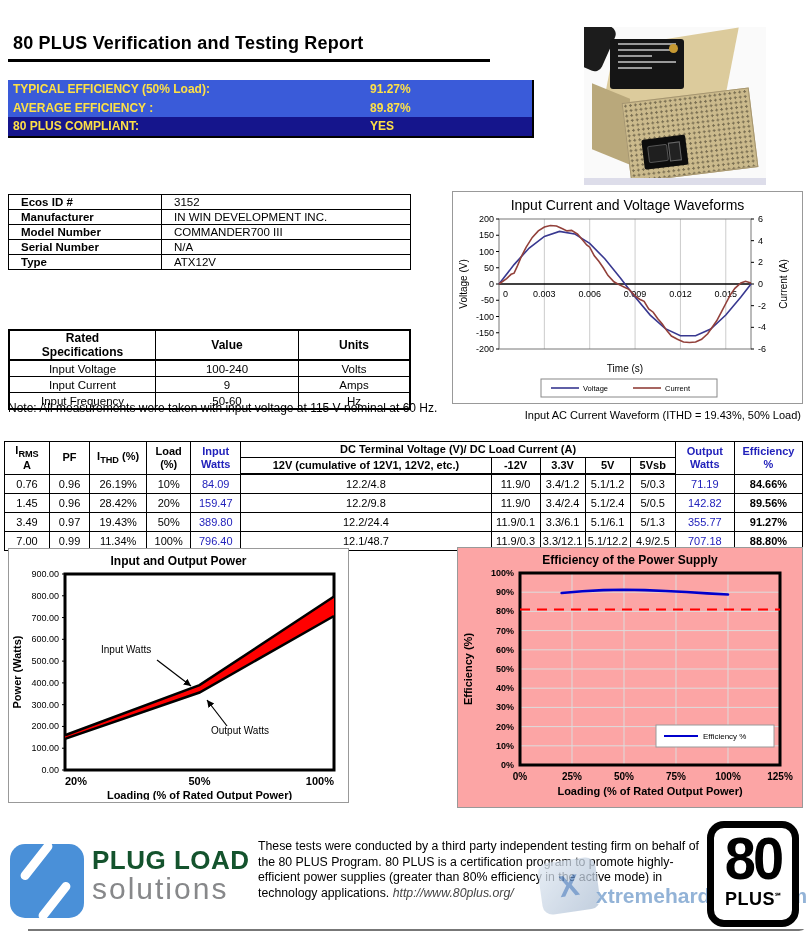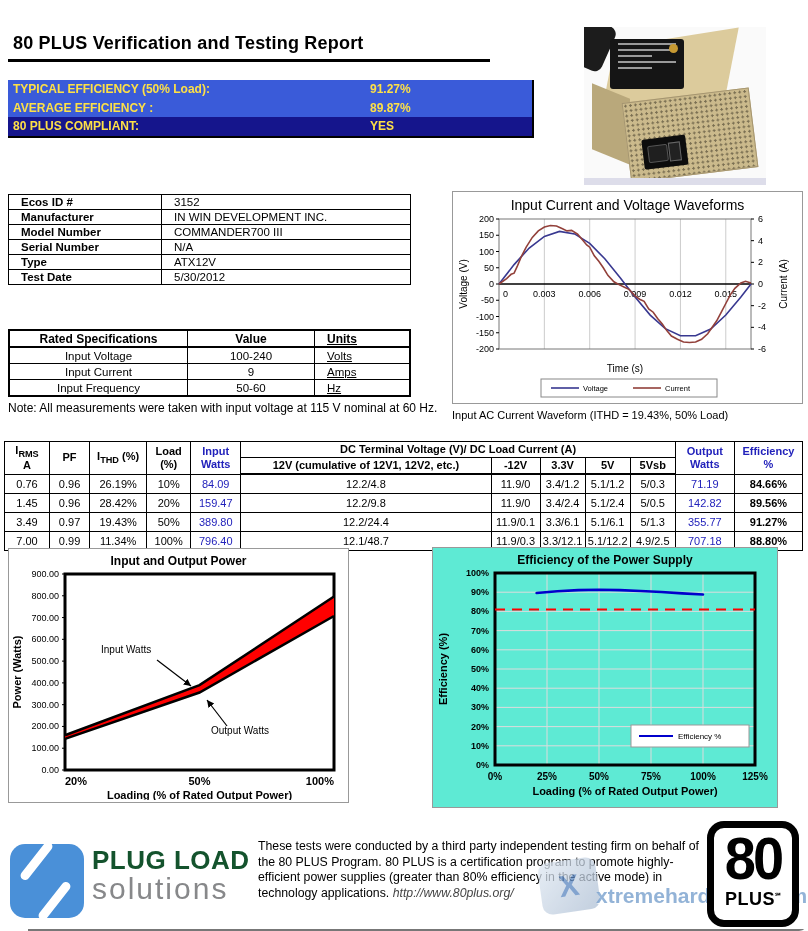--- a/index.html
+++ b/index.html
@@ -12,41 +12,41 @@
   .summary{position:absolute;left:8px;top:80px;width:524px;border-right:2px solid #000;border-bottom:2px solid #000;}
   .summary-row{position:relative;height:18.6px;color:#fde047;font-size:12px;font-weight:bold;line-height:18.6px;}
   .summary-row .lab{position:absolute;left:5px;}
   .summary-row .val{position:absolute;left:362px;}
   
   table{border-collapse:collapse;}
   .info-table{position:absolute;left:8px;top:194px;width:403px;font-size:11.5px;}
   .info-table td{border:1px solid #000;height:14px;padding:0 12px;}
   .info-table td.k{font-weight:bold;width:128px;}
   .spec-table{position:absolute;left:8px;top:329px;width:403px;font-size:11.5px;border:2px solid #000;}
-  .spec-table th,.spec-table td{border:1px solid #000;height:15px;padding:0 12px;text-align:center;}
+  .spec-table th,.spec-table td{border:1px solid #000;height:15px;padding:0 20px;text-align:center;}
   .spec-table th{border-bottom:2px solid #000;font-size:12px;}
-  .spec-table .units{text-align:left;width:70px;text-decoration:underline;}
+  .spec-table .units{text-align:center;width:70px;}
   .spec-table .val{width:102px;}
   .spec-note{position:absolute;left:8px;top:401px;font-size:12px;}
   
   .meas-table{position:absolute;left:4px;top:441px;width:799px;font-size:11px;table-layout:fixed;}
   .meas-table th,.meas-table td{border:1px solid #000;padding:0 1px;text-align:center;overflow:hidden;}
   .meas-table thead th{height:15px;font-size:11px;line-height:1.15;}
   .meas-table thead tr:last-child th{border-bottom:2px solid #000;}
   .meas-table td{height:18px;}
   .c-blue{color:#2222BB;}
   .bold{font-weight:bold;}
   
   .panel{position:absolute;background:#fff;border:1px solid #999;}
   .wave-panel{left:452px;top:191px;width:349px;height:211px;}
   .panel-title{text-align:center;font-size:14px;padding-top:5px;}
-  .wave-caption{position:absolute;left:452px;top:409px;width:349px;text-align:left;font-size:11px;}
+  .wave-caption{position:absolute;left:452px;top:409px;width:349px;text-align:right;font-size:11px;}
   .power-panel{left:8px;top:548px;width:339px;height:253px;}
   .power-panel .panel-title{font-weight:bold;font-size:12px;}
-  .eff-panel{left:432px;top:547px;width:344px;height:259px;background:#5eead4;}
+  .eff-panel{left:457px;top:547px;width:344px;height:259px;background:#fca5a5;}
   .eff-panel .panel-title{font-weight:bold;font-size:12px;}
   
   .photo{position:absolute;left:584px;top:27px;width:182px;height:158px;background:#FAFAFA;overflow:hidden;}
   .photo .tintbar{position:absolute;left:0;bottom:0;width:100%;height:7px;background:#DDDDEA;}
   .photo .cable{position:absolute;left:-8px;top:-6px;width:34px;height:48px;background:#1c1c1c;border-radius:8px;transform:rotate(24deg);}
   .psu-top{position:absolute;left:22px;top:12px;width:126px;height:74px;background:#DCCB9C;transform:rotate(-9deg) skewX(-20deg);box-shadow:0 0 0 1px #b3a univers;}
   .psu-label{position:absolute;left:26px;top:12px;width:74px;height:50px;background:#151515;border-radius:3px;}
   .psu-label i{display:block;height:2px;background:#9a9a9a;margin:4px 8px 0 8px;}
   .psu-label i.short{width:34px;}
   .psu-gold{position:absolute;right:6px;top:5px;width:9px;height:9px;border-radius:50%;background:#c79a33;}
@@ -136,24 +136,20 @@
           <td class="k">Model Number</td>
           <td>COMMANDER700 III</td>
         </tr>
         <tr>
           <td class="k">Serial Number</td>
           <td>N/A</td>
         </tr>
         <tr>
           <td class="k">Type</td>
           <td>ATX12V</td>
-        </tr>
-        <tr>
-          <td class="k">Test Date</td>
-          <td>5/30/2012</td>
         </tr>
       </tbody>
     </table>
 
   <div class="panel wave-panel">
     <div class="panel-title">Input Current and Voltage Waveforms</div>
     <svg id="wave-svg" width="347" height="190">
         <line x1="91.35909281814364" y1="6" x2="91.35909281814364" y2="136" stroke="#CCCCCC" stroke-width="1"></line>
         <line x1="136.71818563628727" y1="6" x2="136.71818563628727" y2="136" stroke="#CCCCCC" stroke-width="1"></line>
         <line x1="182.07727845443088" y1="6" x2="182.07727845443088" y2="136" stroke="#CCCCCC" stroke-width="1"></line>

